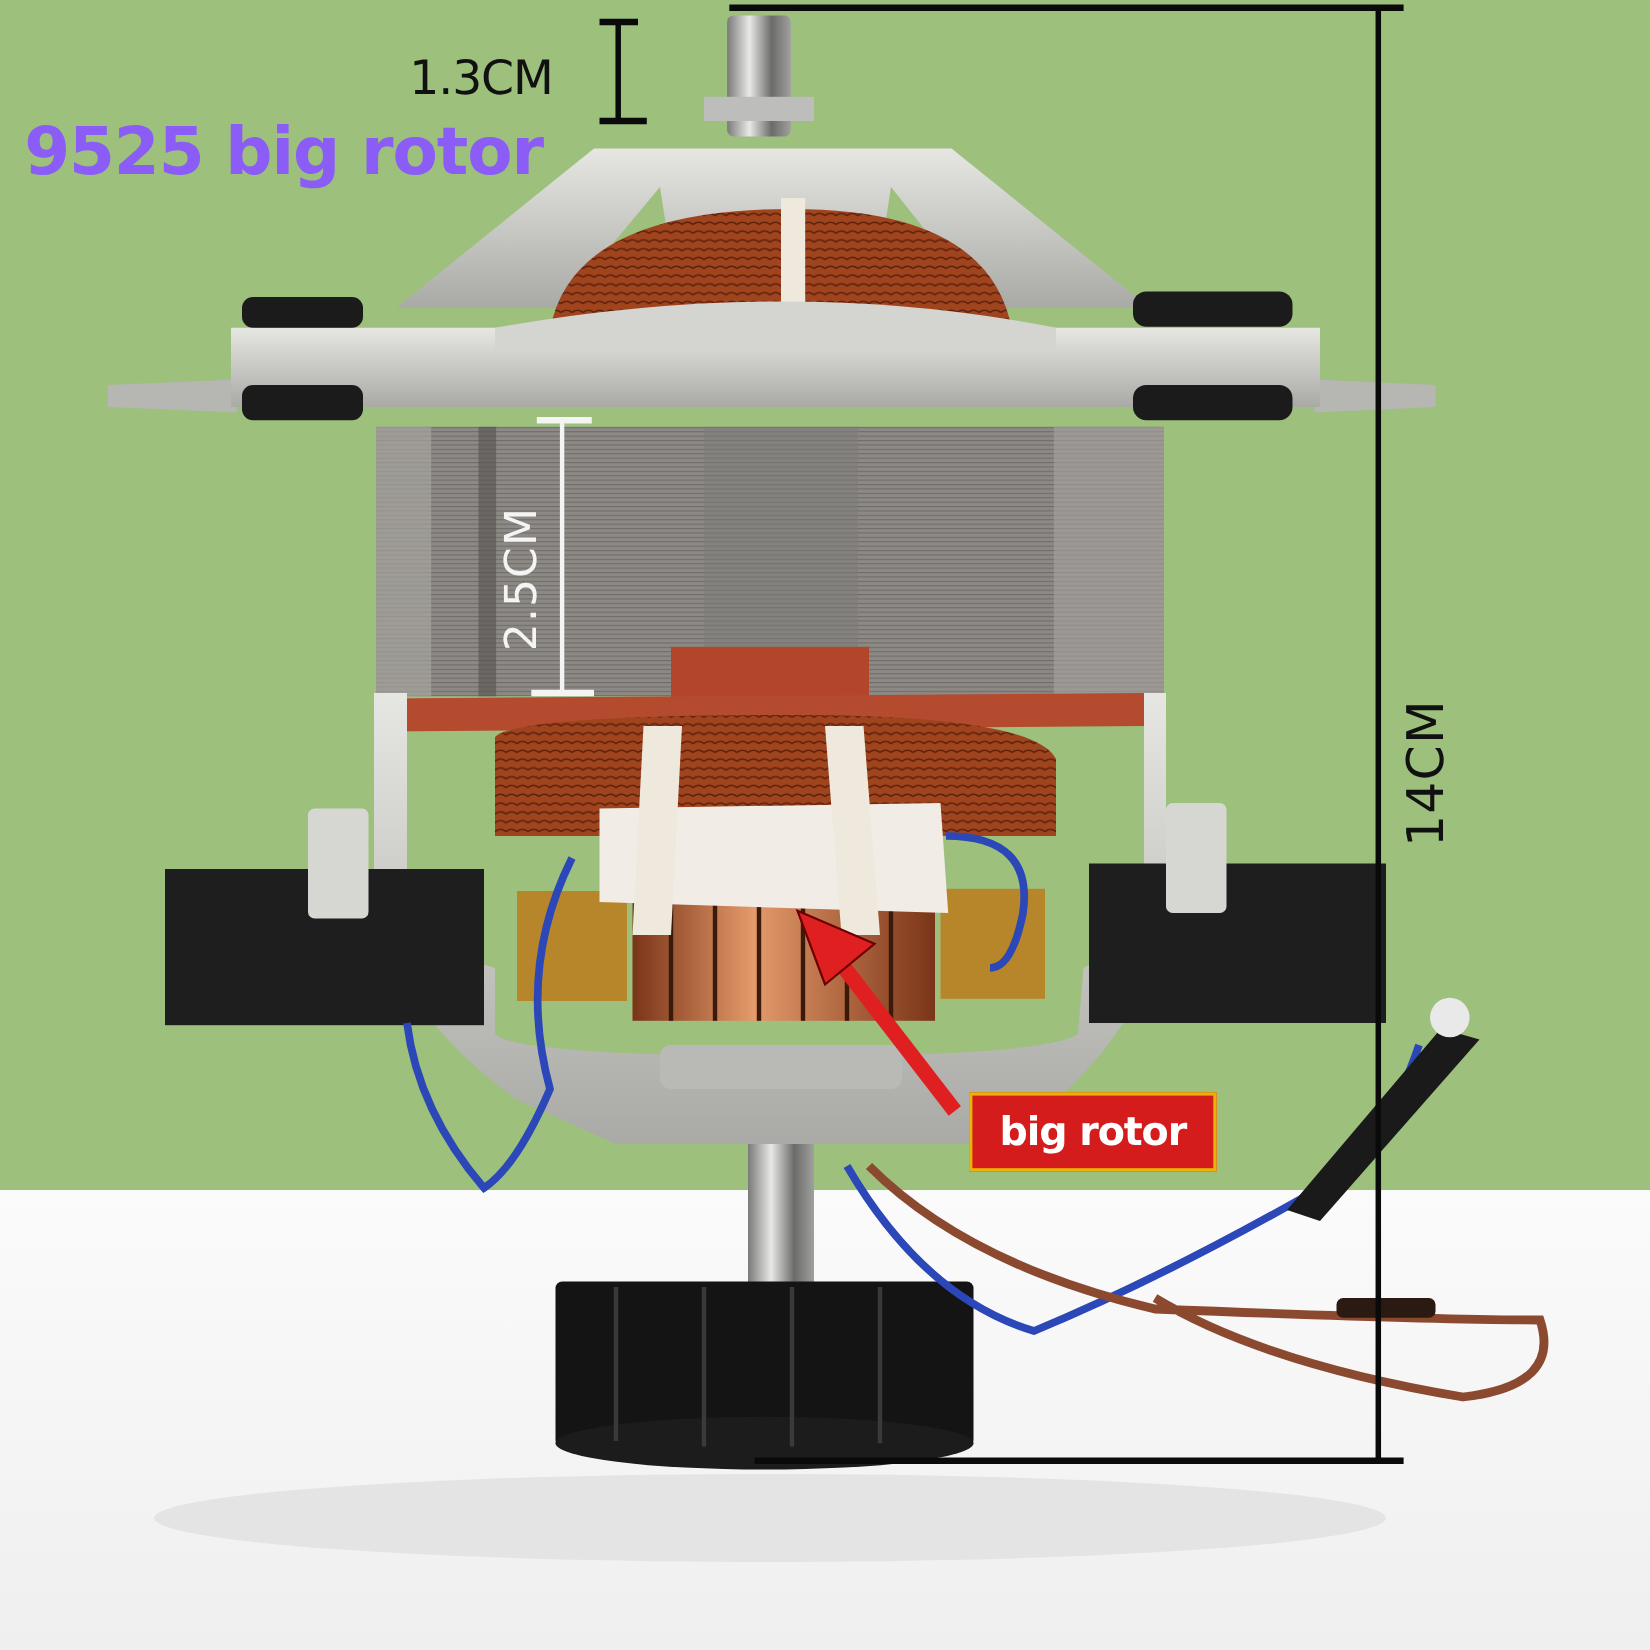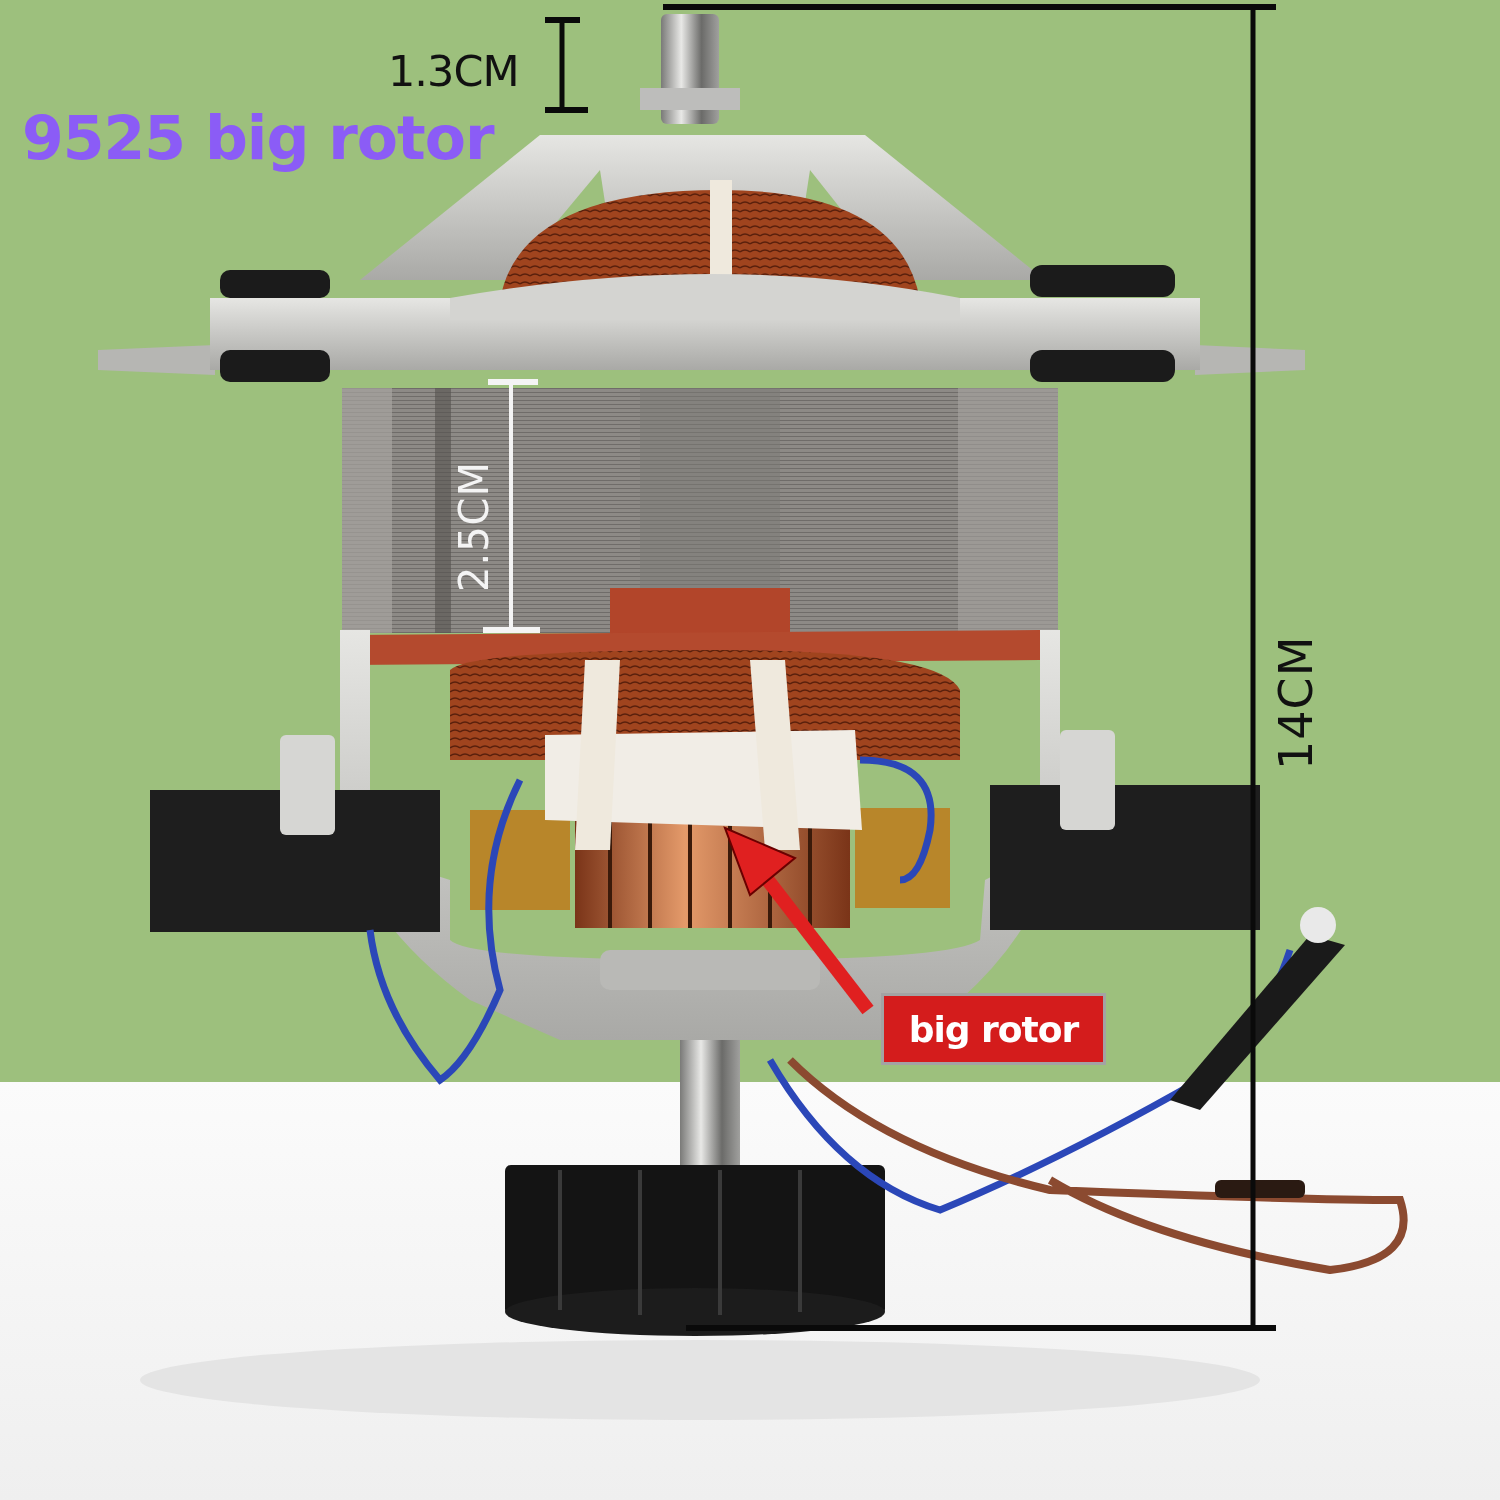--- a/index.html
+++ b/index.html
@@ -2,24 +2,24 @@
 <html><head>
 <meta charset="utf-8">
 <style>
   html, body { margin:0; padding:0; }
   body { width:1500px; height:1500px; position:relative; overflow:hidden; background:#ffffff; font-family:"Liberation Sans", sans-serif; }
   .backdrop { position:absolute; left:0; top:0; width:1500px; height:1082px; }
   .floor { position:absolute; left:0; top:1082px; width:1500px; height:418px; }
   .scene { position:absolute; left:0; top:0; width:1500px; height:1500px; }
   .title { position:absolute; left:22px; top:108px; font-family:"DejaVu Sans", sans-serif; font-weight:bold; font-size:60px; letter-spacing:-1px; color:#8b5cf6; line-height:1; }
   .dim-label { position:absolute; font-family:"DejaVu Sans", sans-serif; color:#111; line-height:1; }
-  .dim-13 { left:388px; top:50px; font-size:43px; letter-spacing:-1px; }
+  .dim-13 { left:372px; top:50px; font-size:43px; letter-spacing:-1px; }
   .dim-14 { left:1273px; top:770px; font-size:46px; transform-origin:left top; transform:rotate(-90deg); letter-spacing:1px; }
   .dim-25 { left:454px; top:592px; font-size:40px; color:#f4f4f4; transform-origin:left top; transform:rotate(-90deg); letter-spacing:1px; }
-  .callout { position:absolute; left:881px; top:993px; width:225px; height:72px; box-sizing:border-box; border:3px solid #a3a3a3; display:flex; align-items:center; justify-content:center; }
+  .callout { position:absolute; left:881px; top:993px; width:225px; height:72px; box-sizing:border-box; border:3px solid #eab308; display:flex; align-items:center; justify-content:center; }
   .callout span { font-family:"DejaVu Sans", sans-serif; font-weight:bold; font-size:36px; color:#ffffff; letter-spacing:-1px; }
 </style>
 </head>
 <body>
 
 <div class="backdrop" style="background:#9dc07d;"></div>
 <div class="floor" style="background:linear-gradient(#fbfbfb,#efefef);"></div>
 
 <svg class="scene" viewBox="0 0 1500 1500" xmlns="http://www.w3.org/2000/svg">
   <defs>

